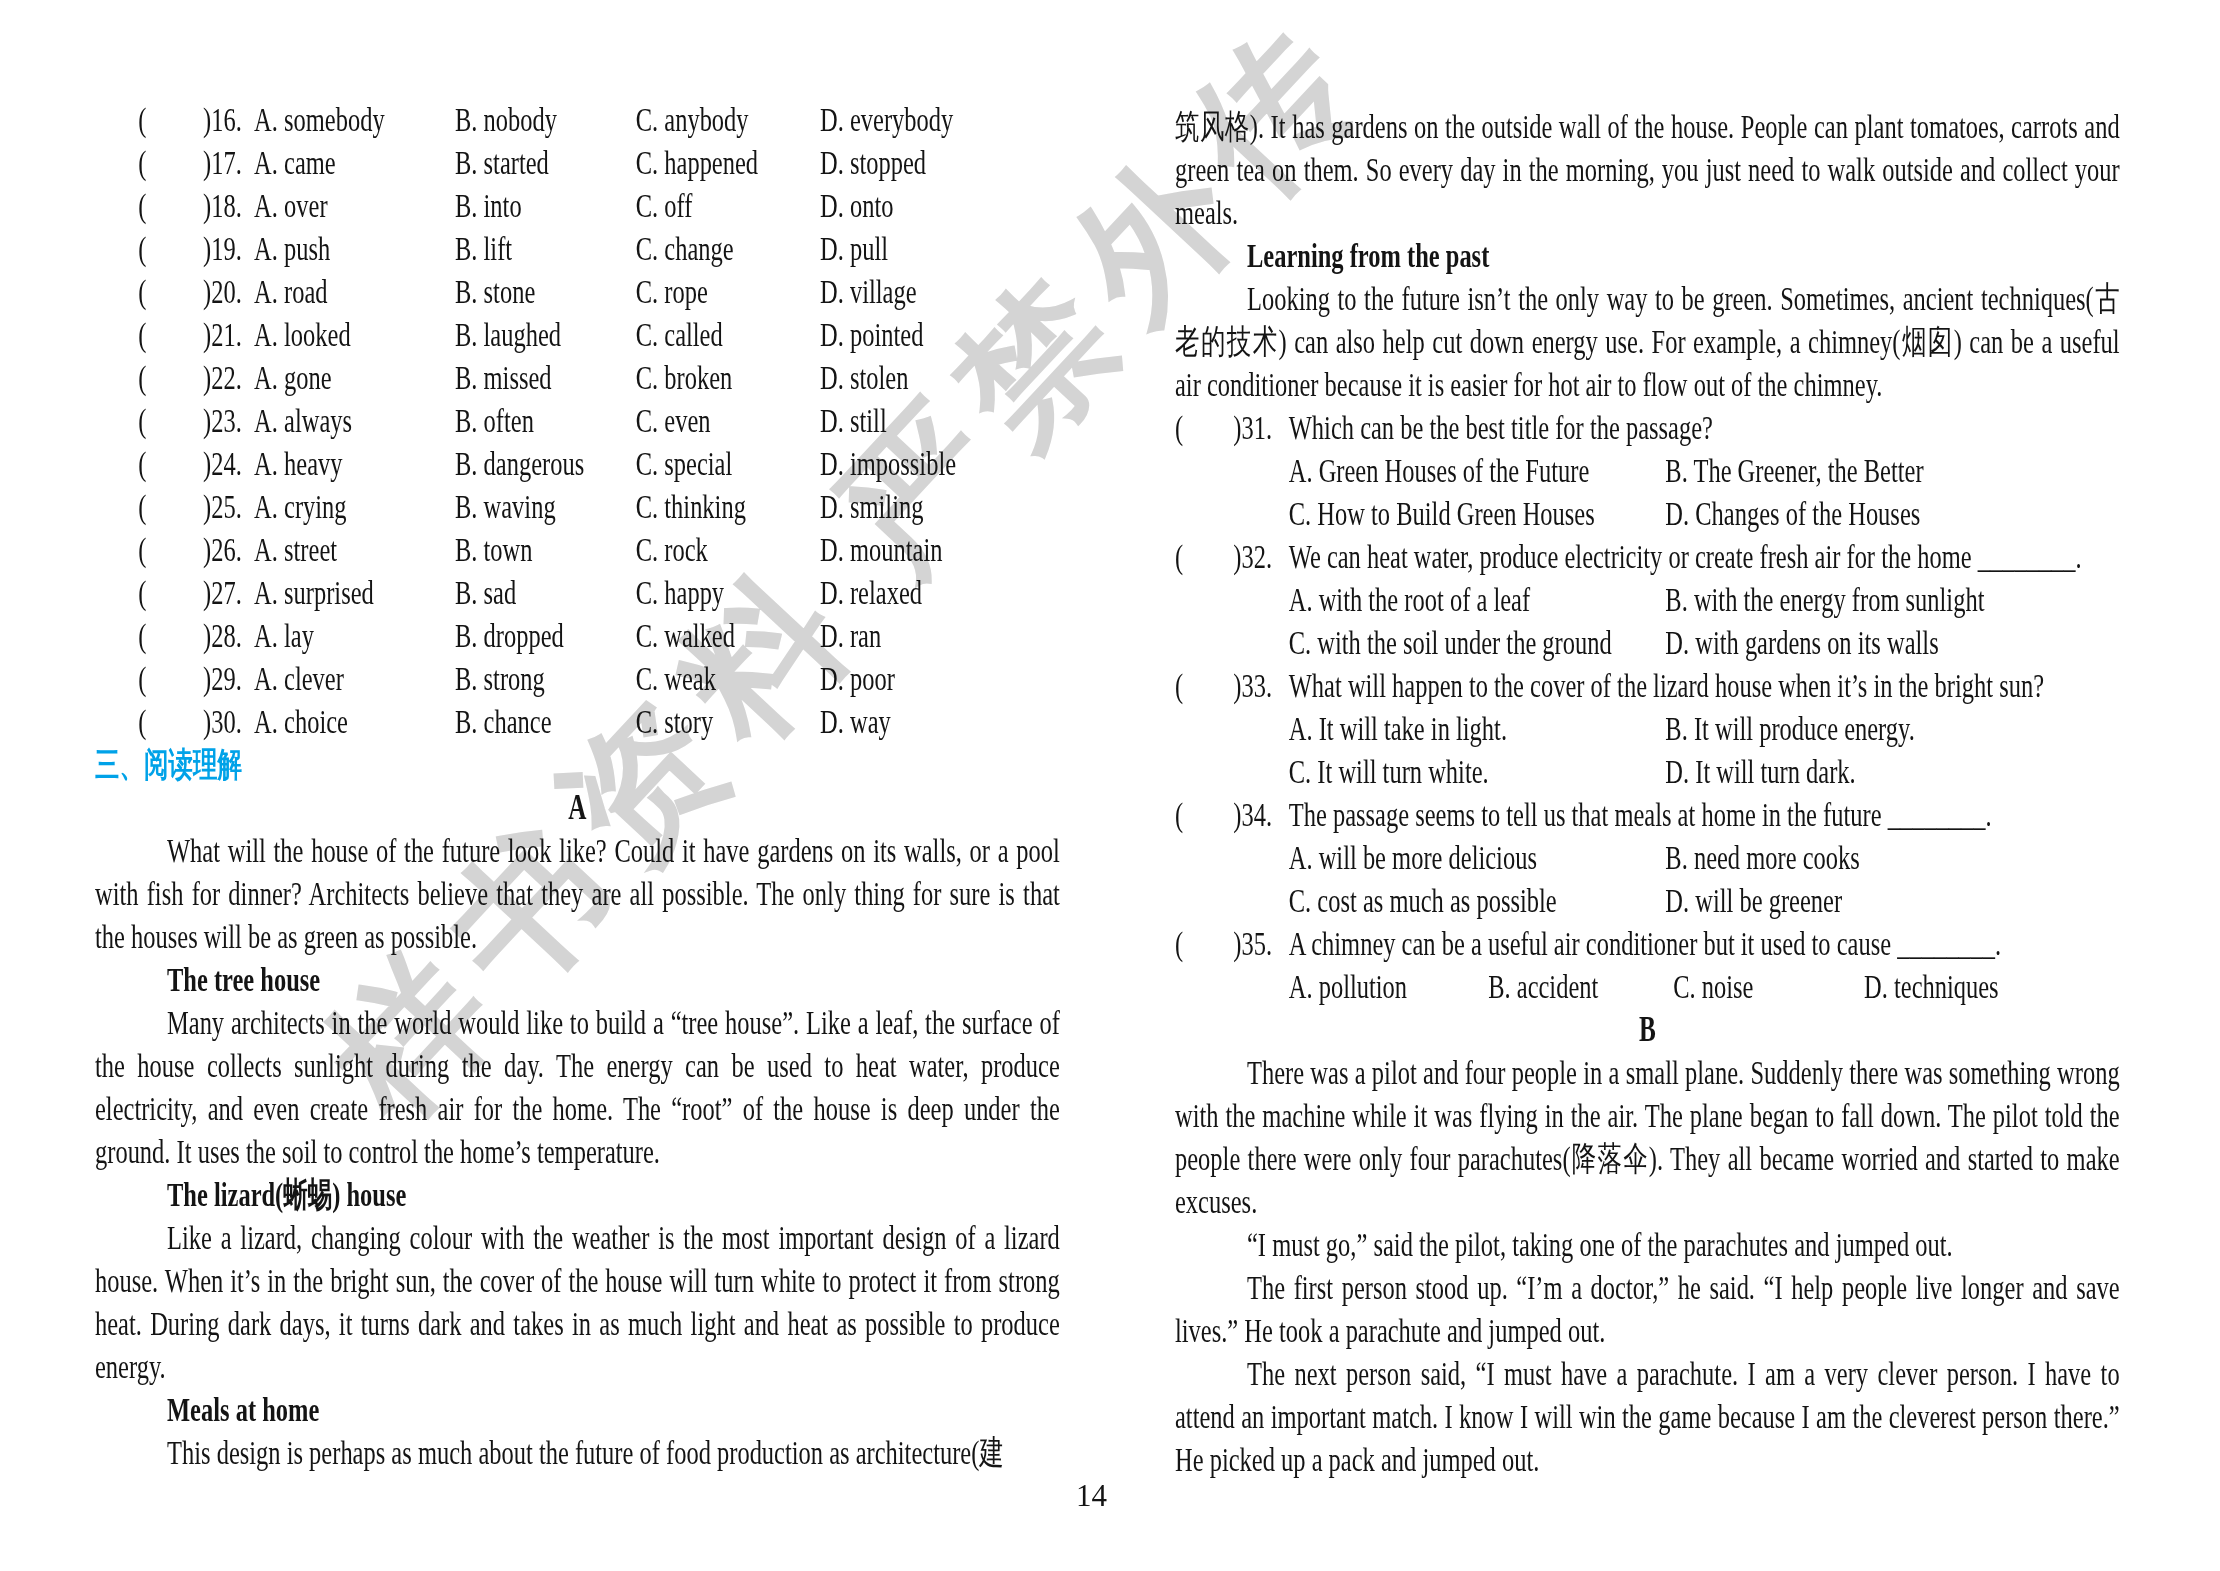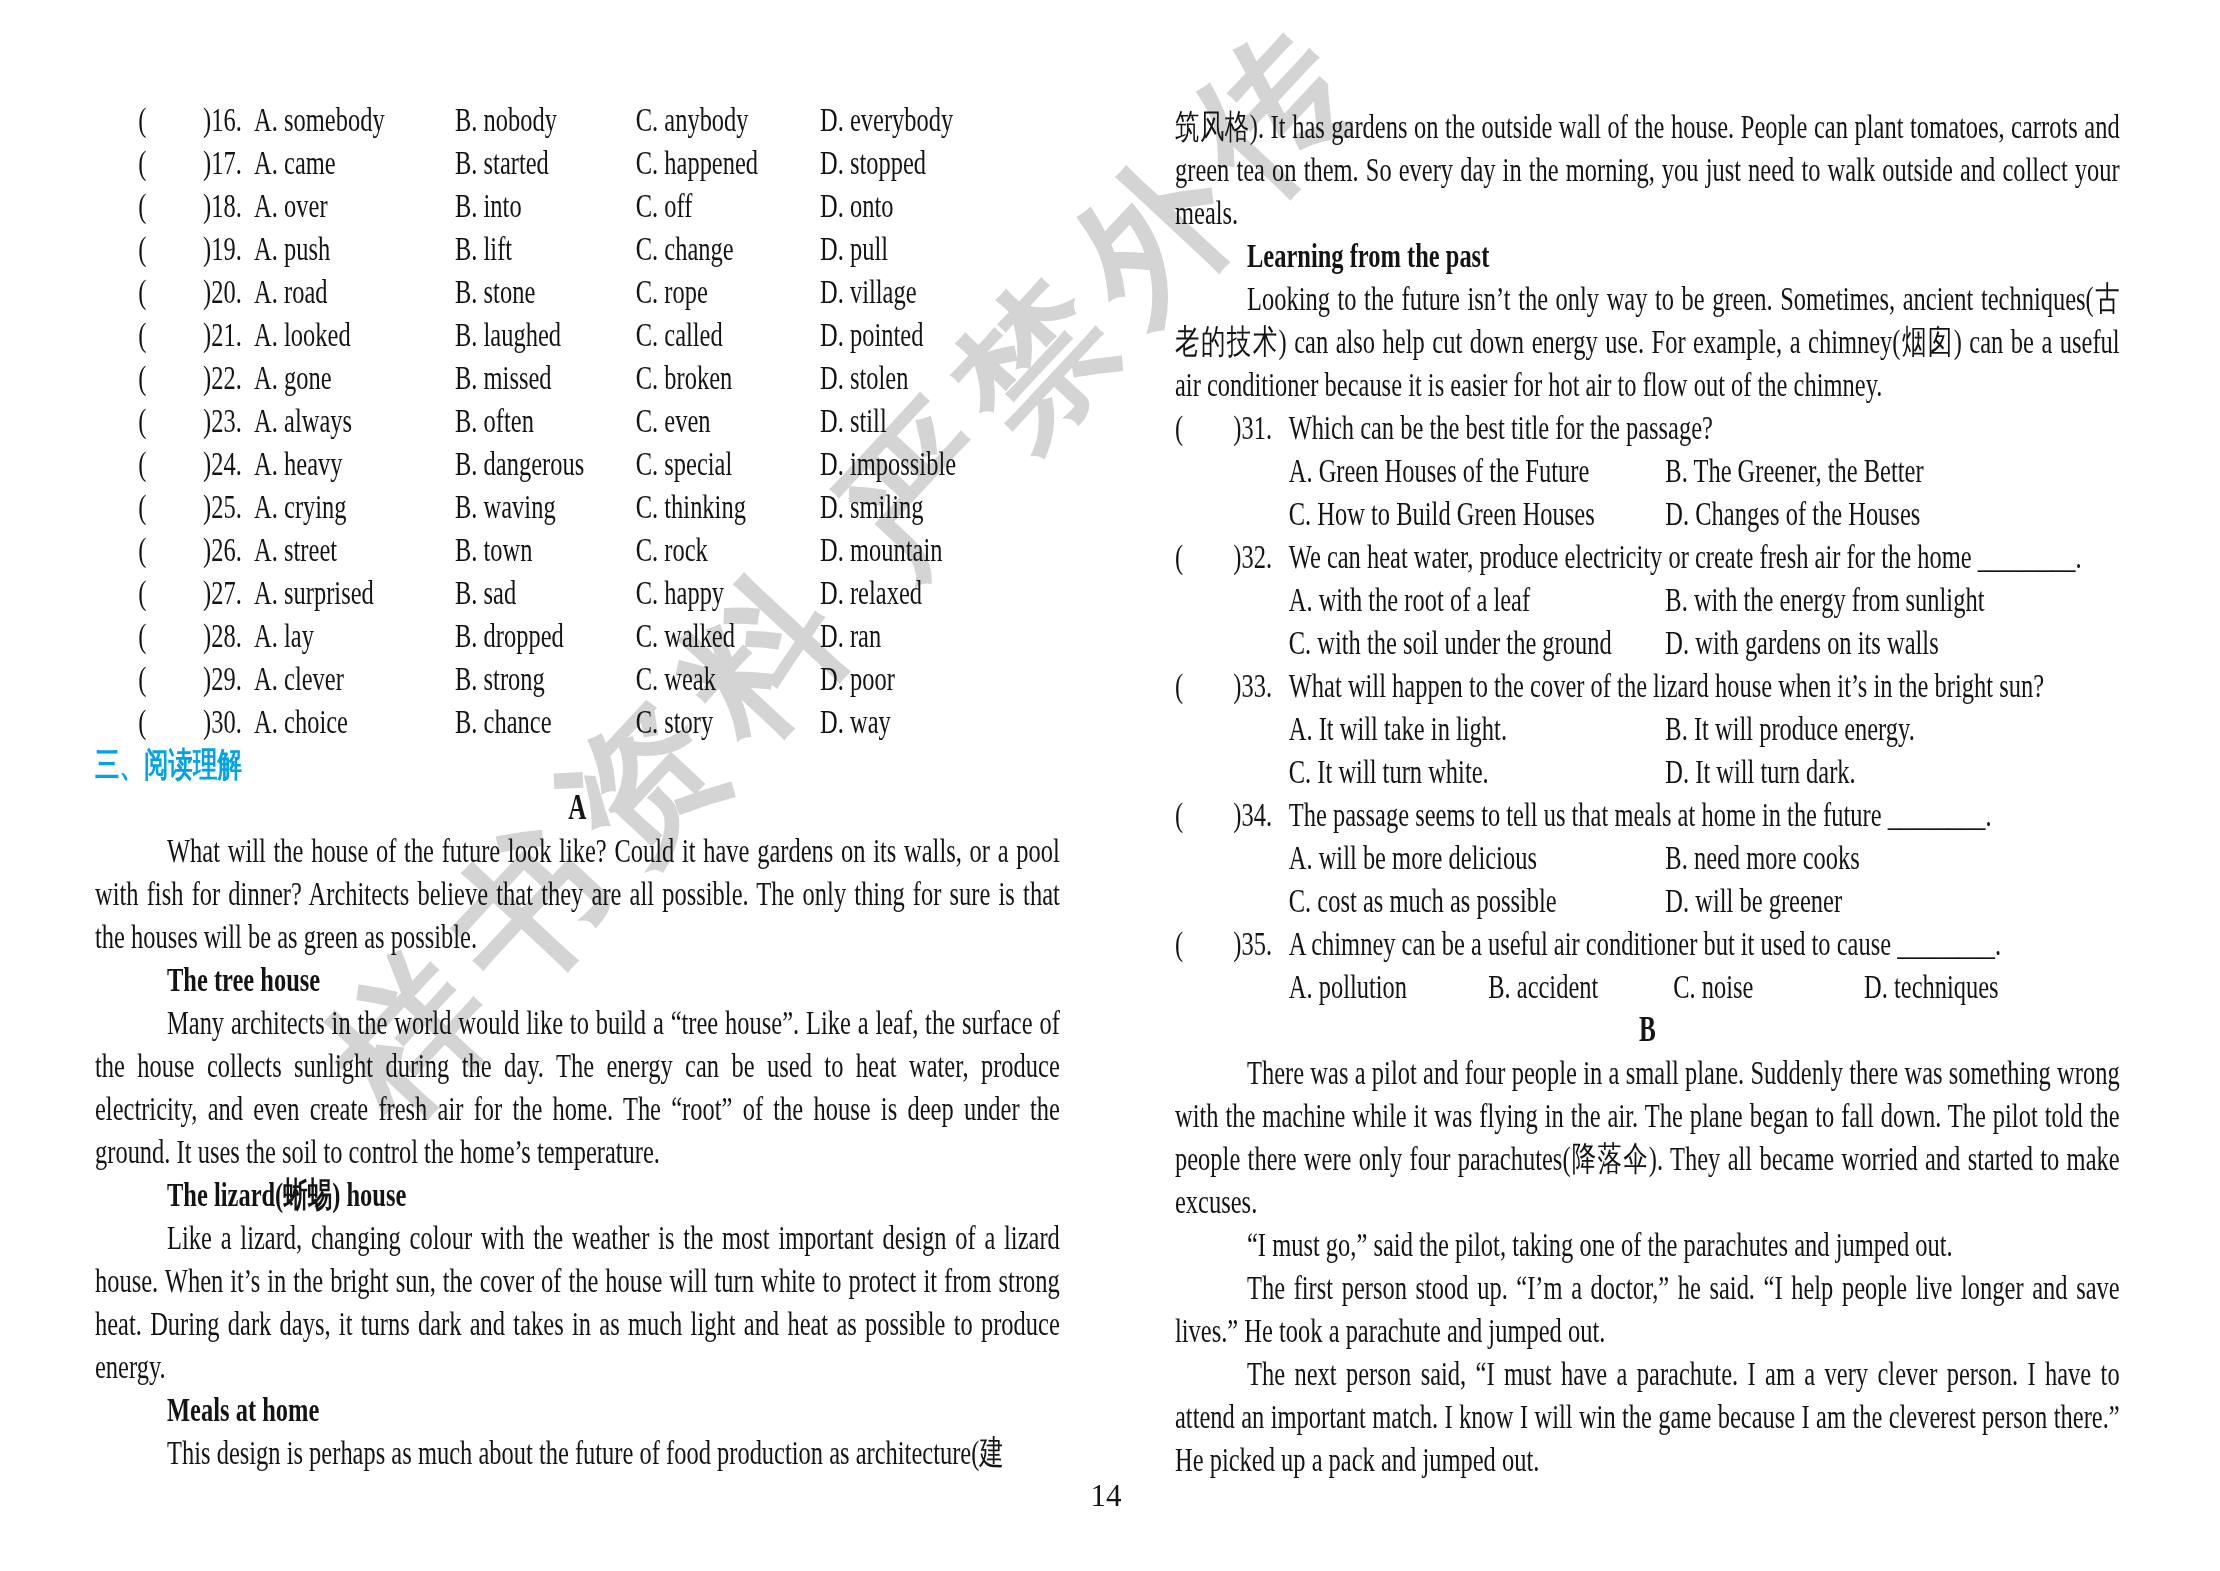--- a/index.html
+++ b/index.html
@@ -77,21 +77,21 @@
   }
   .rq-opts4{
     display:grid;
     grid-template-columns:277px 257px 265px auto;
     padding-left:158px;
     line-height:43px;height:43px;white-space:nowrap;
   }
   .page-number{
     position:absolute;
     left:1076px;top:1476px;
-    width:60px;text-align:center;
+    width:60px;text-align:left;
     font-size:31px;line-height:40px;
     z-index:1;
   }
 </style>
 </head>
 <body>
 
 <div class="page">
 
   <div class="watermark">样书资料 严禁外传</div>

